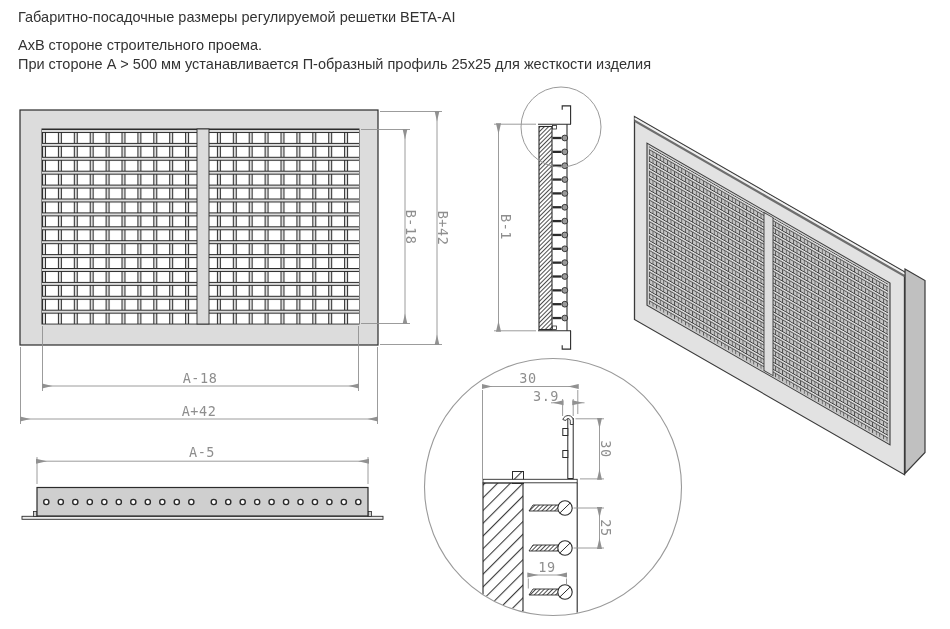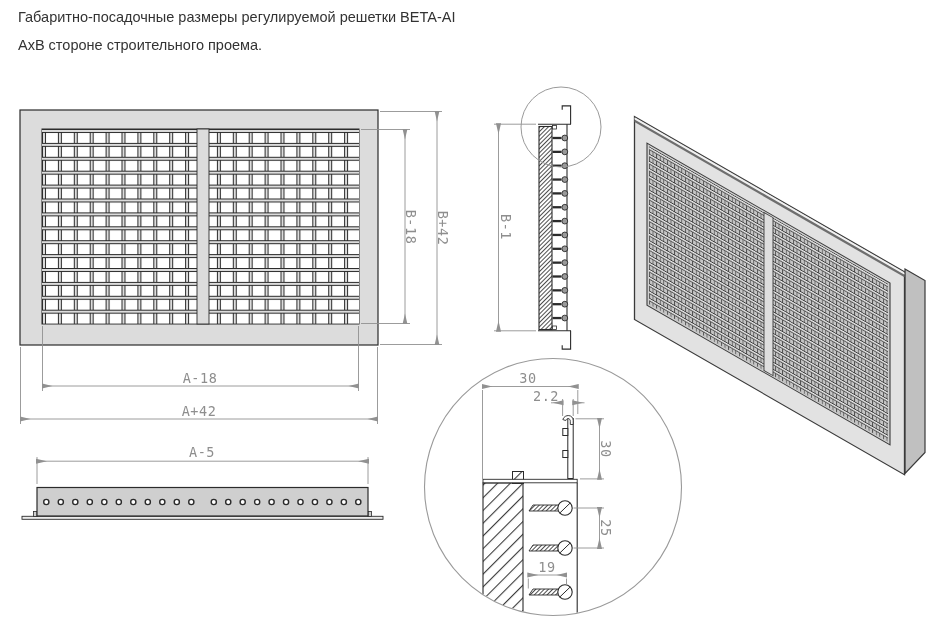--- a/index.html
+++ b/index.html
@@ -14,20 +14,21 @@
   .dim-label.rot{transform:translate(-50%,-50%) rotate(90deg);}
 </style>
 </head>
 <body>
 
 <div id="stage">
 
   <div id="hdr">
     <div class="l1">Габаритно-посадочные размеры регулируемой решетки BETA-AI</div>
     <div class="l2">АхВ стороне строительного проема.</div>
+    <div class="l3">При стороне А &gt; 500 мм устанавливается П-образный профиль 25х25 для жесткости изделия</div>
   </div>
 
   <svg width="950" height="629" viewBox="0 0 950 629">
     <defs>
       <marker id="arw" viewBox="0 0 12 6" refX="11" refY="3" markerWidth="13" markerHeight="6.5" orient="auto-start-reverse">
         <path d="M0.8,3 L12,0.4 L12,5.6 Z" fill="#919191"></path>
       </marker>
 
       <pattern id="gridPat" patternUnits="userSpaceOnUse" x="42" y="129" width="15.9" height="13.9">
         <rect width="15.9" height="13.9" fill="#ffffff"></rect>
@@ -239,18 +240,18 @@
   </svg>
 
   <div>
     <span class="dim-label" style="left:200px;top:378px;">A-18</span>
     <span class="dim-label" style="left:199px;top:411px;">A+42</span>
     <span class="dim-label rot" style="left:411px;top:227px;">B-18</span>
     <span class="dim-label rot" style="left:443px;top:228px;">B+42</span>
     <span class="dim-label rot" style="left:506px;top:227px;">B-1</span>
     <span class="dim-label" style="left:202px;top:452px;">A-5</span>
     <span class="dim-label" style="left:528px;top:378px;">30</span>
-    <span class="dim-label" style="left:546px;top:396px;">2.2</span>
+    <span class="dim-label" style="left:546px;top:396px;">3.9</span>
     <span class="dim-label rot" style="left:606px;top:449px;">30</span>
     <span class="dim-label rot" style="left:606px;top:528px;">25</span>
     <span class="dim-label" style="left:547px;top:567px;">19</span>
   </div>
 </div>
 
 </body></html>

